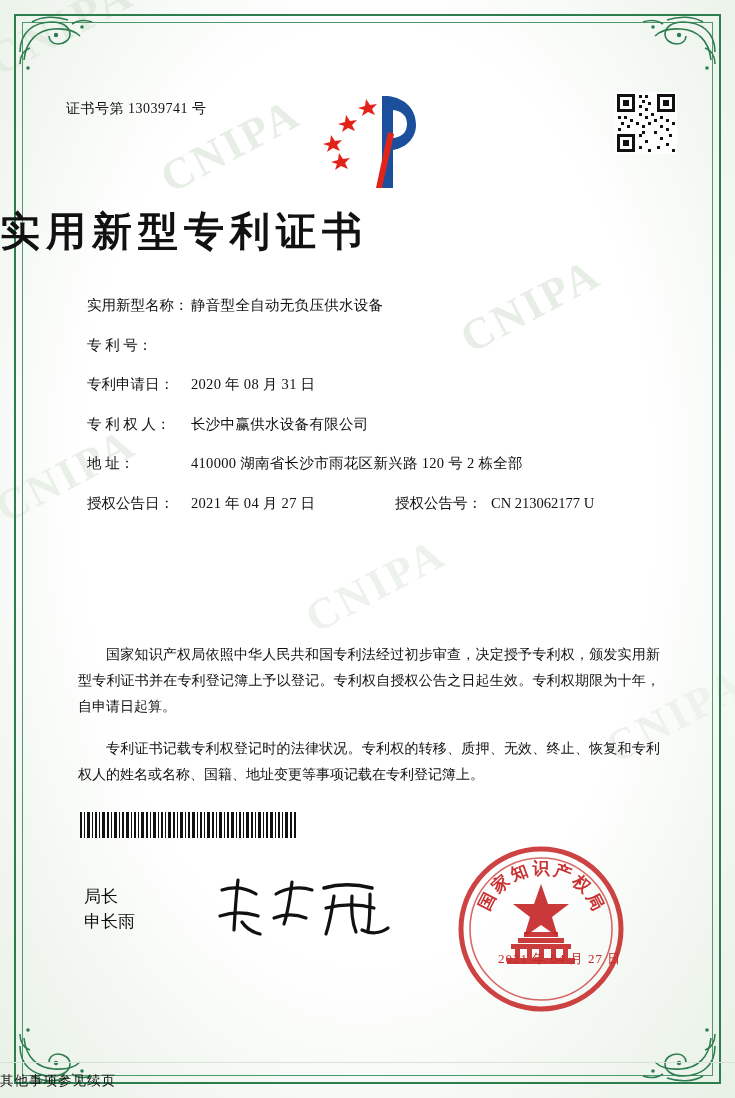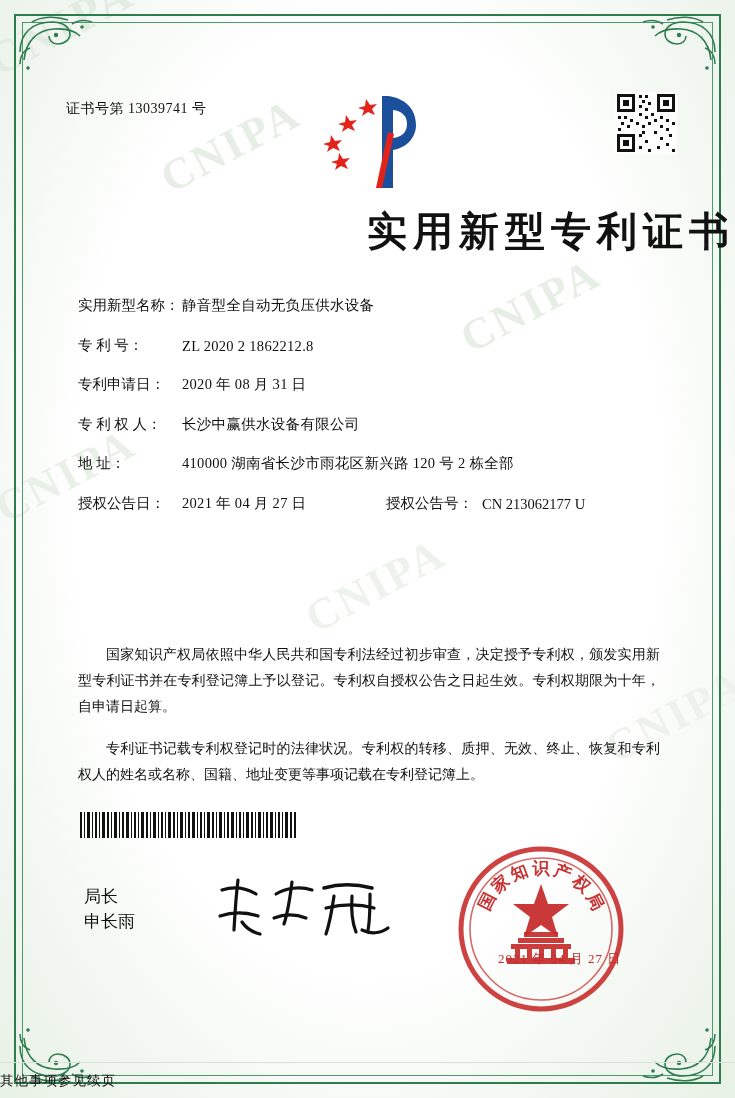--- a/index.html
+++ b/index.html
@@ -54,29 +54,29 @@
     font-family:"Liberation Serif","DejaVu Serif",serif;
   }
   .qr{
     position:absolute;right:58px;top:92px;width:62px;height:62px;
   }
   .qr svg{display:block;}
   .logo{
     position:absolute;left:318px;top:92px;width:104px;height:100px;
   }
   .title{
-    position:absolute;left:0;right:0;top:204px;text-align:right;
+    position:absolute;left:0;right:0;top:204px;text-align:left;
     font-size:40px;font-weight:bold;color:#111;letter-spacing:6px;
     font-family:Liberation Mono, monospace;
   }
 
   
   .fields{position:absolute;left:78px;top:296px;width:580px;}
   .row{
-    display:flex;align-items:flex-end;margin-bottom:20.5px;font-size:14.5px;color:#111;
+    display:flex;align-items:center;margin-bottom:20.5px;font-size:14.5px;color:#111;margin-left:9px;
   }
   .lbl{
     width:104px;flex:0 0 104px;letter-spacing:0px;white-space:nowrap;
   }
   .val{flex:1;letter-spacing:.3px;}
   .row.two .val{flex:0 0 auto;width:204px;}
   .lbl2{flex:0 0 96px;width:96px;white-space:nowrap;}
   .val2{flex:1;}
 
   
@@ -272,21 +272,20 @@
 
   <div class="title">实用新型专利证书</div>
 
   <div class="fields">
     <div class="row">
       <div class="lbl">实用新型名称：</div>
       <div class="val">静音型全自动无负压供水设备</div>
     </div>
     <div class="row">
       <div class="lbl">专 利 号：</div>
-      <div class="val">ZL 2020 2 1862212.8</div>
     </div>
     <div class="row">
       <div class="lbl">专利申请日：</div>
       <div class="val">2020 年 08 月 31 日</div>
     </div>
     <div class="row">
       <div class="lbl">专 利 权 人：</div>
       <div class="val">长沙中赢供水设备有限公司</div>
     </div>
     <div class="row">

